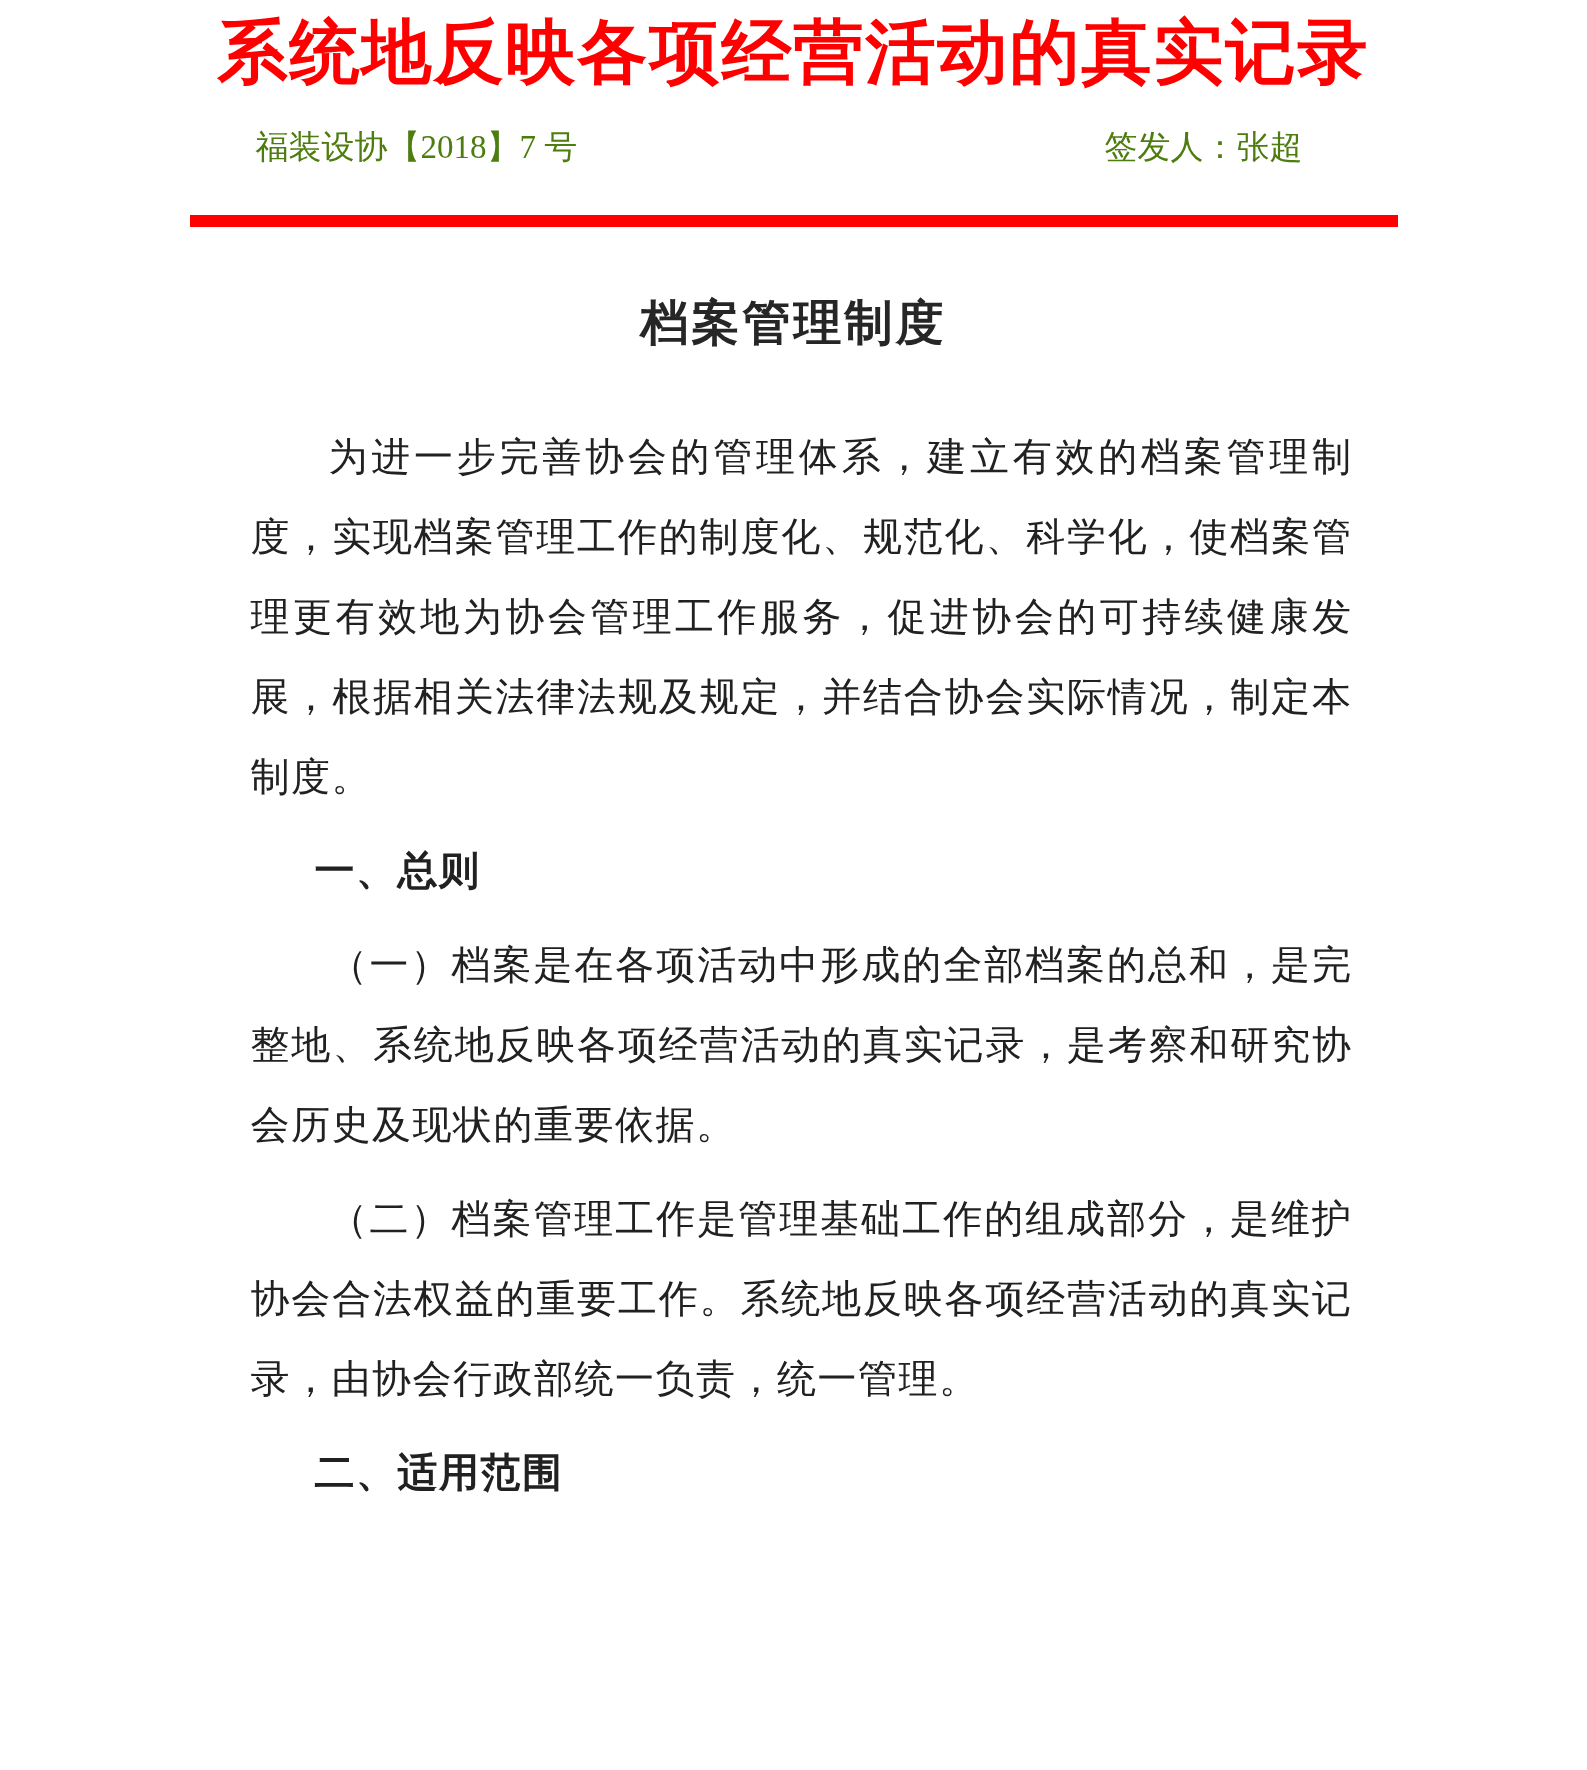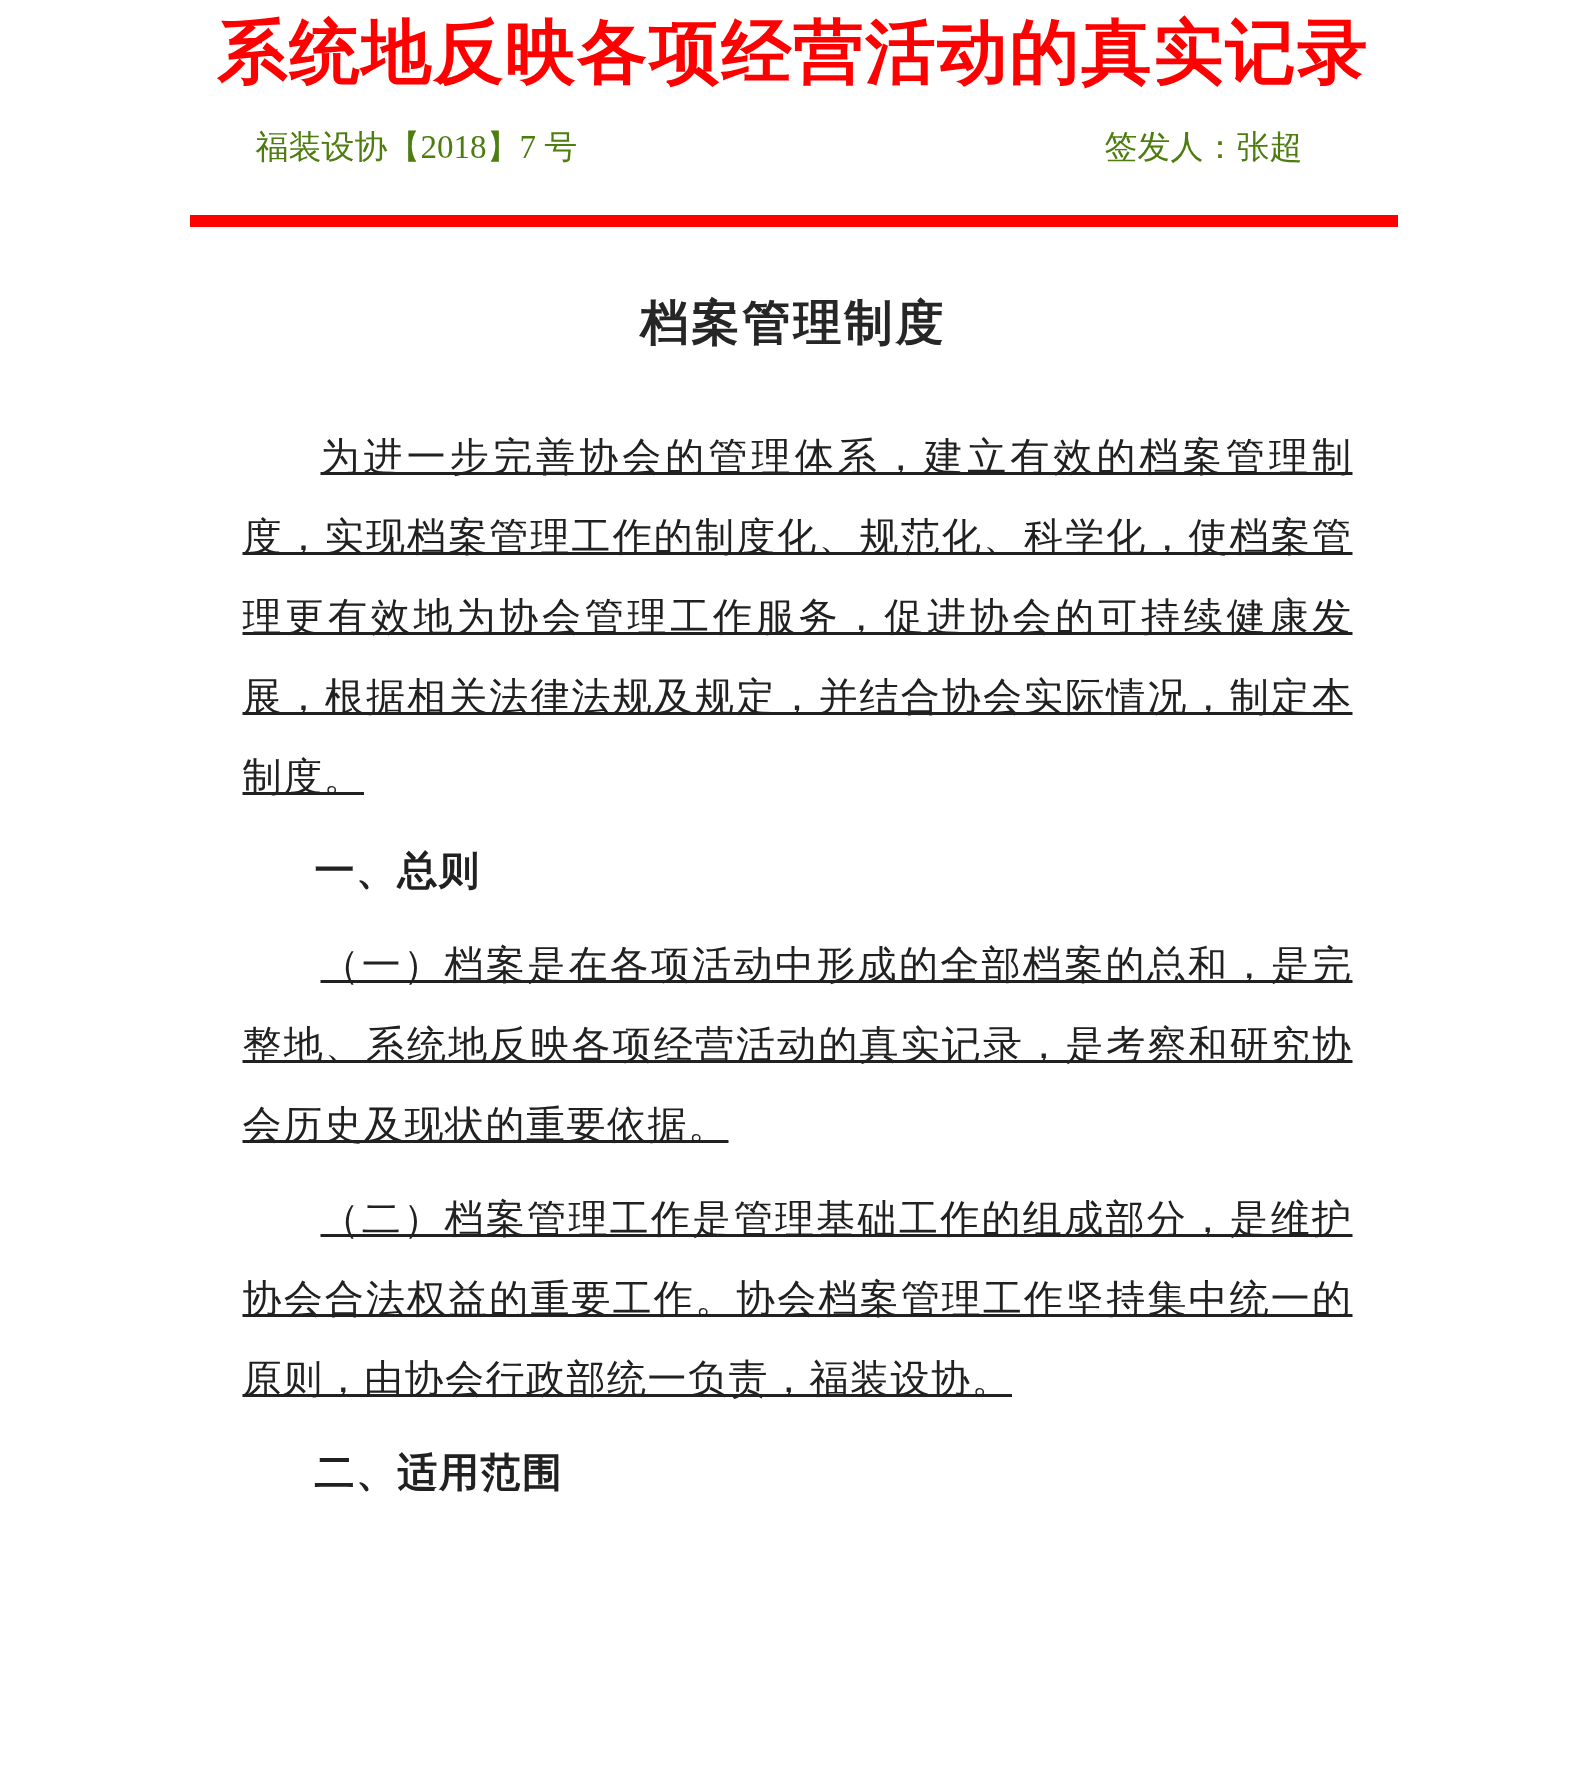--- a/index.html
+++ b/index.html
@@ -54,23 +54,22 @@
   }
   .doc-body {
     margin: 62px 45px 0 45px;
     font-size: 39px;
     line-height: 80px;
     letter-spacing: 1.5px;
     text-align: justify;
     color: #212121;
   }
   .doc-body .para {
-    margin: 14px 0 0 8px;
+    margin: 14px 0 0 16px;
     text-indent: 2em;
-    text-decoration: underline;
   }
   .doc-body .heading {
     margin: 14px 0 0 0;
     text-indent: 2em;
     font-weight: bold;
     font-size: 40px;
     font-family: Liberation Serif, serif;
   }
   .doc-body > :first-child {
     margin-top: 0;
@@ -89,17 +88,17 @@
   </div>
 
   <div class="red-rule"></div>
 
   <h2 class="doc-title">档案管理制度</h2>
 
   <div class="doc-body" id="doc-body">
       <p class="para">为进一步完善协会的管理体系，建立有效的档案管理制度，实现档案管理工作的制度化、规范化、科学化，使档案管理更有效地为协会管理工作服务，促进协会的可持续健康发展，根据相关法律法规及规定，并结合协会实际情况，制定本制度。</p>
       <h3 class="heading">一、总则</h3>
       <p class="para">（一）档案是在各项活动中形成的全部档案的总和，是完整地、系统地反映各项经营活动的真实记录，是考察和研究协会历史及现状的重要依据。</p>
-      <p class="para">（二）档案管理工作是管理基础工作的组成部分，是维护协会合法权益的重要工作。协会档案管理工作坚持集中统一的原则，由协会行政部统一负责，福装设协。</p>
+      <p class="para">（二）档案管理工作是管理基础工作的组成部分，是维护协会合法权益的重要工作。系统地反映各项经营活动的真实记录，由协会行政部统一负责，统一管理。</p>
       <h3 class="heading">二、适用范围</h3>
     </div>
 
 </div>
 
 </body></html>

